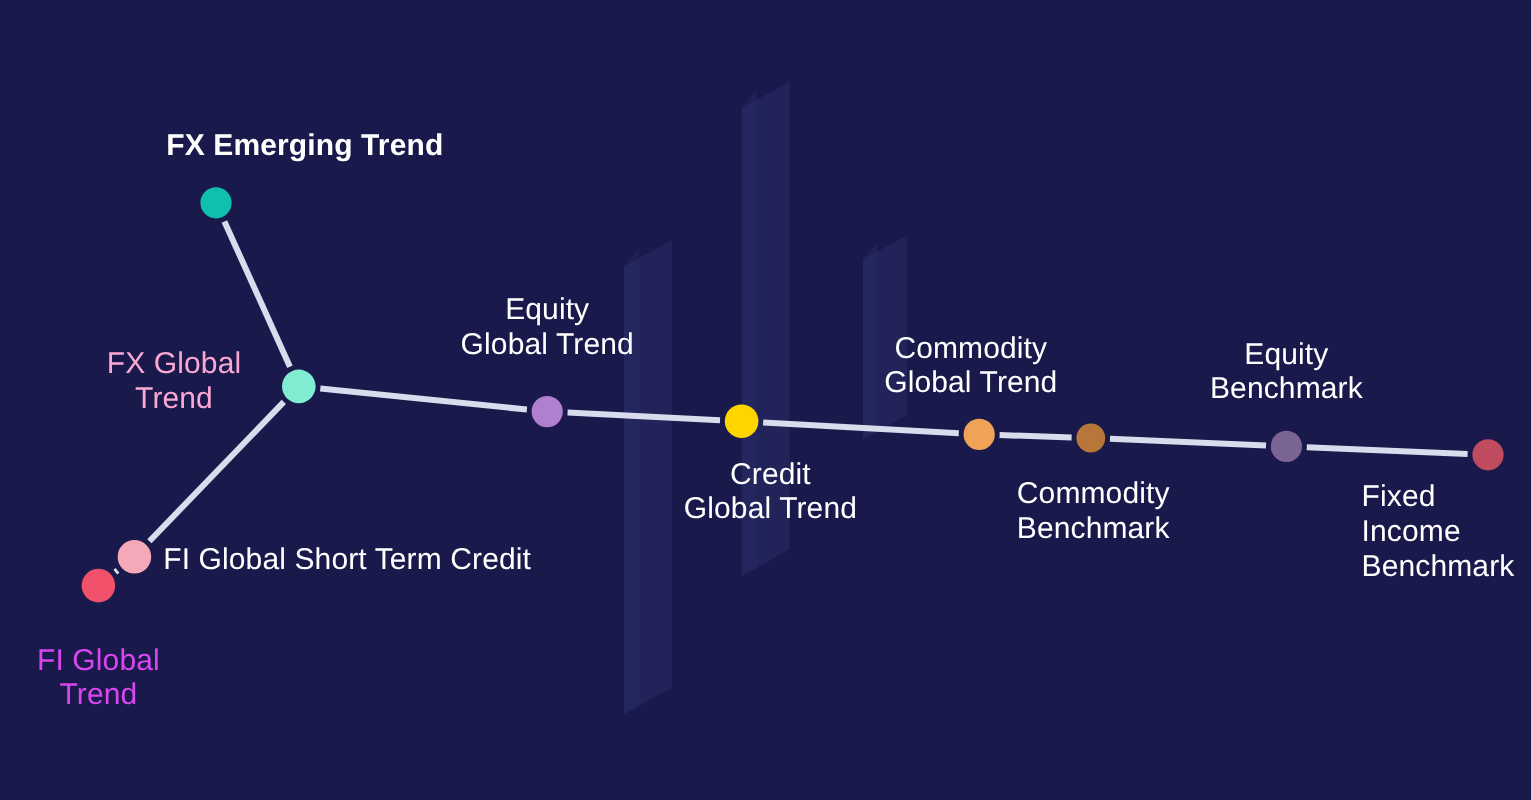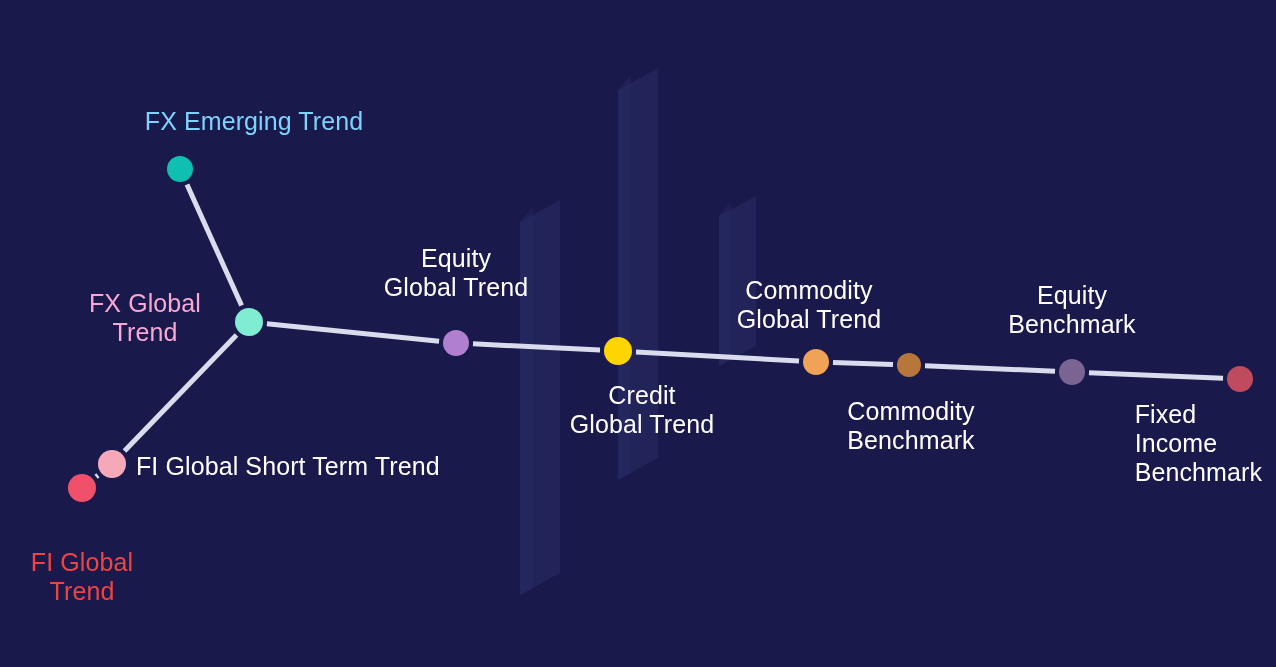--- a/index.html
+++ b/index.html
@@ -95,25 +95,25 @@
       </circle>
       <circle cx="1072" cy="372" r="13" fill="#7a6494">
         <title>Equity Benchmark</title>
       </circle>
       <circle cx="1240" cy="379" r="13" fill="#c04a5e">
         <title>Fixed Income Benchmark</title>
       </circle>
     </svg>
 
   <div id="labels">
-      <div class="label c" style="left: 254px; top: 107px; color: #7dd3fc;">FX Emerging Trend</div>
+      <div class="label c" style="left: 254px; top: 107px; color: #ffffff; font-weight: bold;">FX Emerging Trend</div>
       <div class="label c" style="left: 145px; top: 289px; color: #f9a8d4;">FX Global
 Trend</div>
-      <div class="label l" style="left: 136px; top: 452px; color: rgb(255, 255, 255);">FI Global Short Term Trend</div>
-      <div class="label c" style="left: 82px; top: 548px; color: #ef4444;">FI Global
+      <div class="label l" style="left: 136px; top: 452px; color: rgb(255, 255, 255);">FI Global Short Term Credit</div>
+      <div class="label c" style="left: 82px; top: 536px; color: #d946ef;">FI Global
 Trend</div>
       <div class="label c" style="left: 456px; top: 244px; color: rgb(255, 255, 255);">Equity
 Global Trend</div>
       <div class="label c" style="left: 622px; top: 381px; color: rgb(255, 255, 255); margin-left: 20px;">Credit
 Global Trend</div>
       <div class="label c" style="left: 809px; top: 276px; color: rgb(255, 255, 255);">Commodity
 Global Trend</div>
       <div class="label c" style="left: 911px; top: 397px; color: rgb(255, 255, 255);">Commodity
 Benchmark</div>
       <div class="label c" style="left: 1072px; top: 281px; color: rgb(255, 255, 255);">Equity

